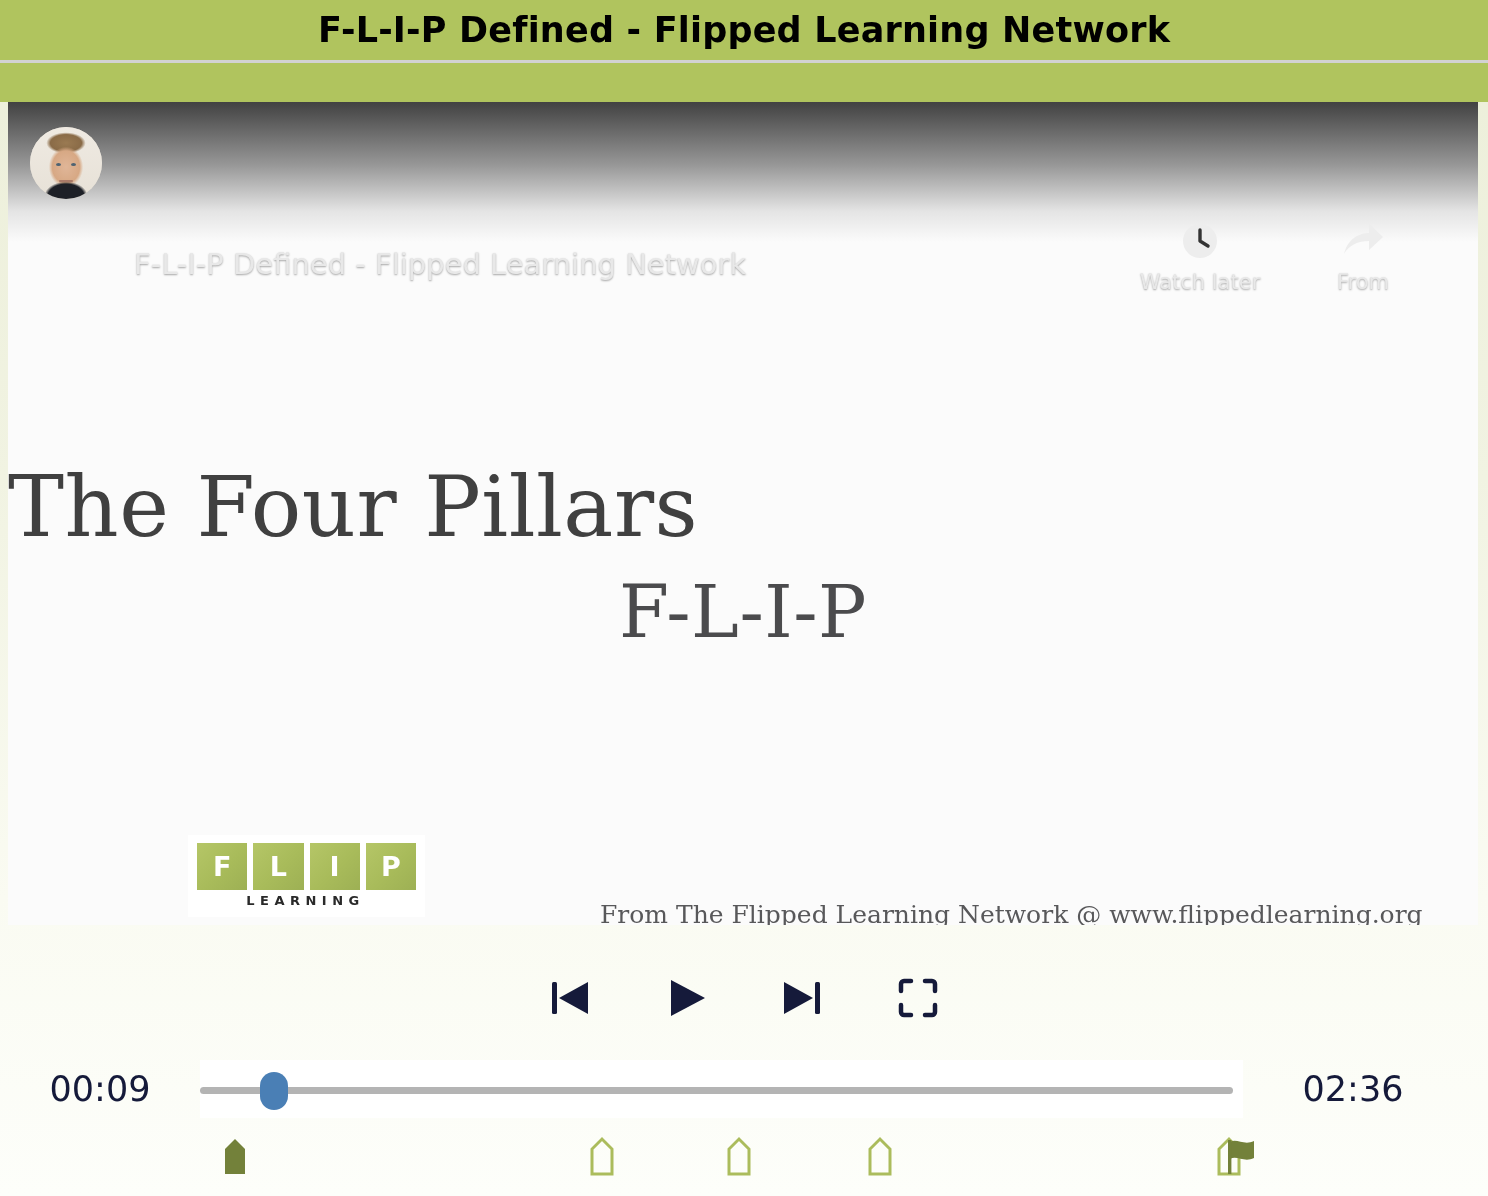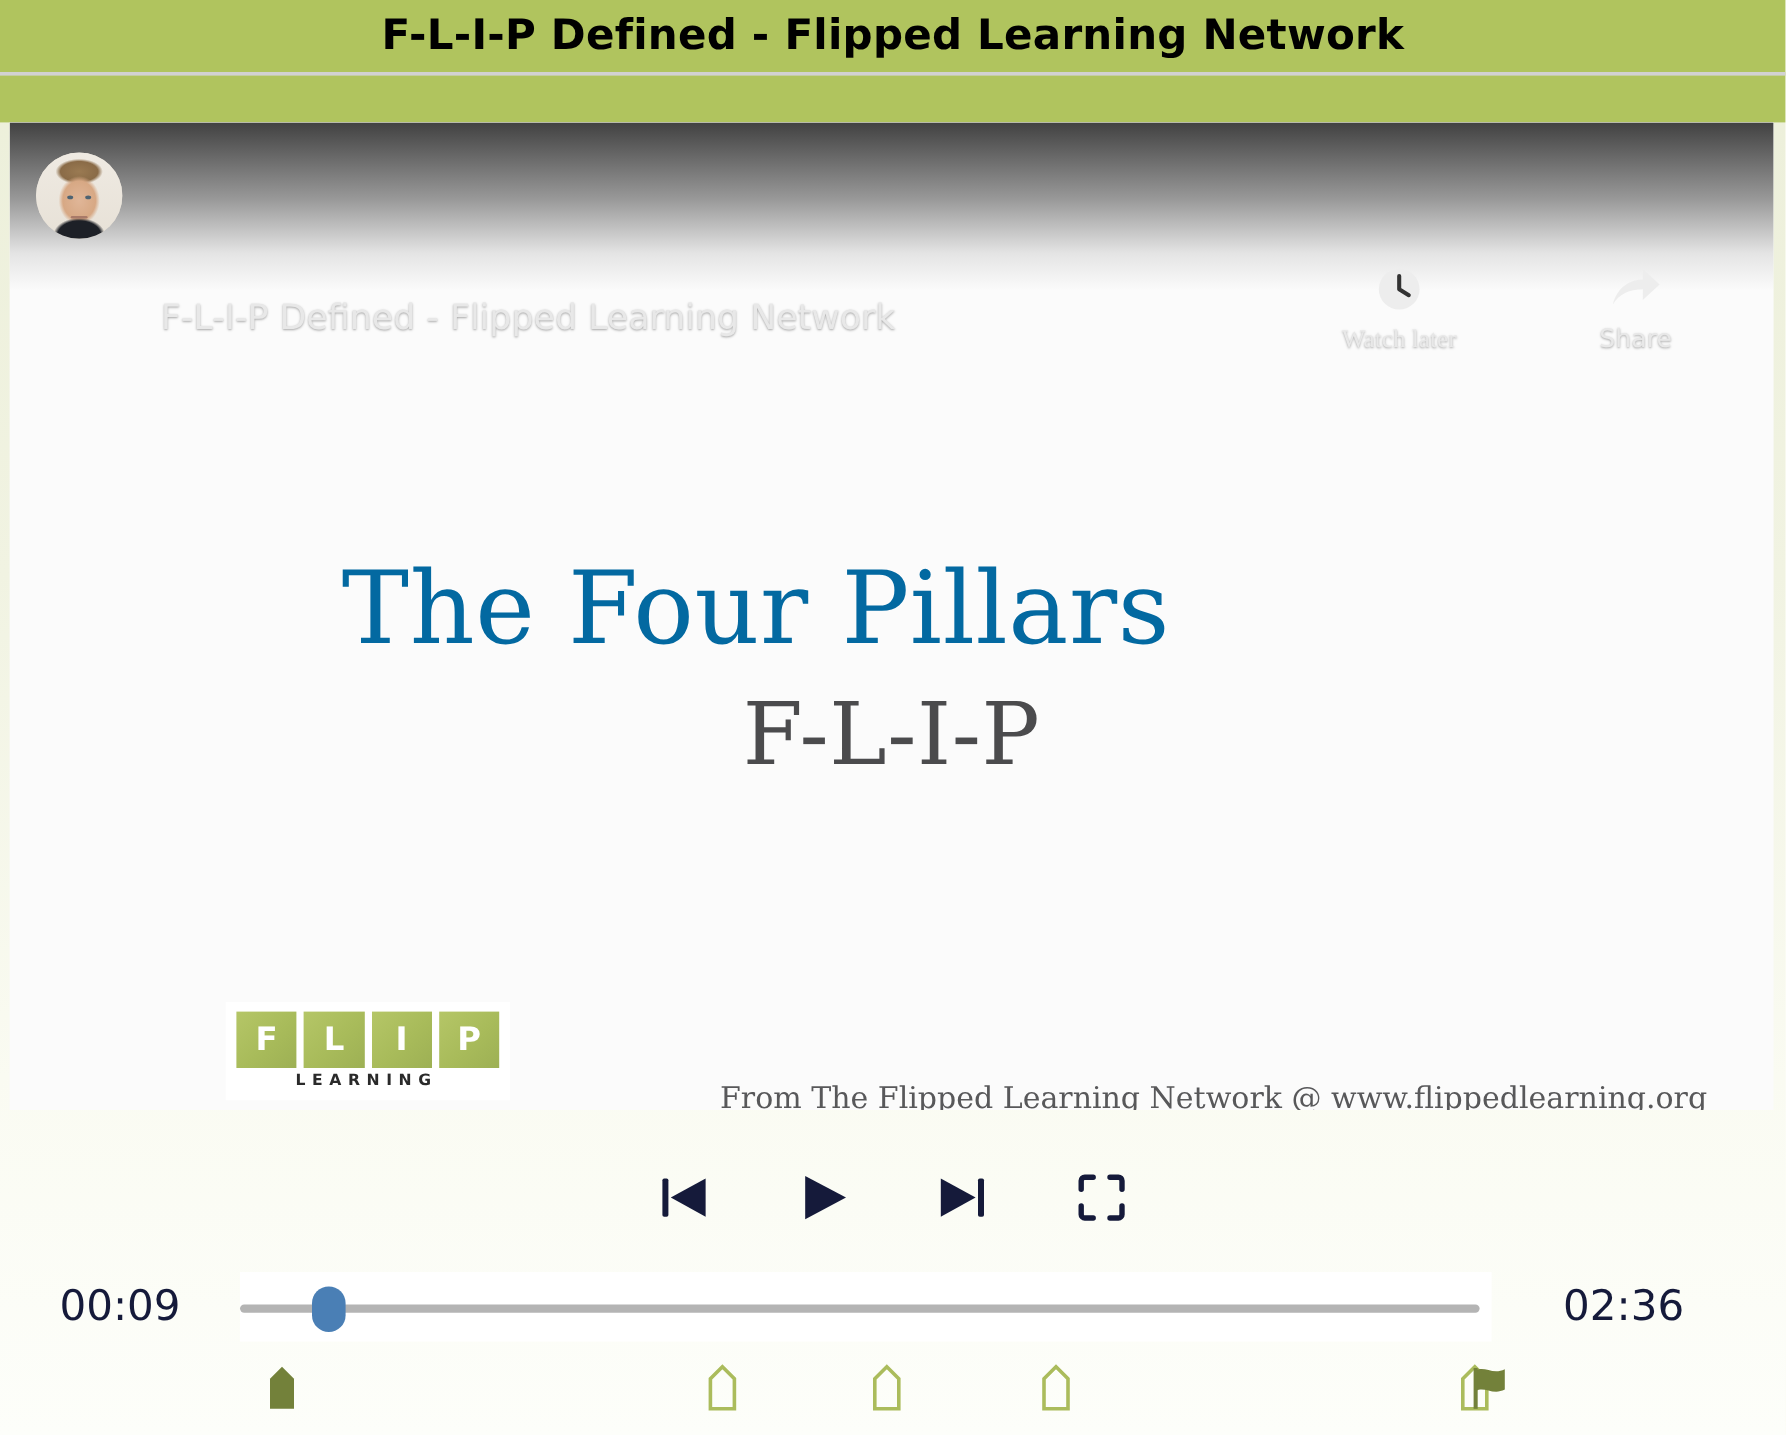--- a/index.html
+++ b/index.html
@@ -111,32 +111,32 @@
     position: absolute;
     top: 118px;
     z-index: 6;
     text-align: center;
     color: #e8e8e8;
     font-size: 21px;
     font-family: "DejaVu Sans", sans-serif;
     text-shadow: 0 1px 2px rgba(0,0,0,0.35);
   }
   .chrome-action .ic { display: block; height: 50px; }
-  .chrome-action.watch-later { left: 1078px; width: 160px; font-family: Liberation Serif, serif; }
+  .chrome-action.watch-later { left: 1112px; width: 160px; }
   .chrome-action.share       { left: 1290px; width: 130px; }
 
   
   .slide-title {
     position: absolute;
     left: 0; top: 352px;
     width: 1244px;
-    text-align: center;
+    text-align: left;
     font-family: "DejaVu Serif", serif;
     font-size: 84px;
-    color: #0369a1;
+    color: #404040;
     line-height: 106px;
     letter-spacing: 0.5px;
   }
   .slide-sub {
     position: absolute;
     left: 0; top: 468px;
     width: 1470px;
     text-align: center;
     font-family: "DejaVu Serif", serif;
     font-size: 72px;
@@ -307,21 +307,21 @@
       </span>
       <span>Watch later</span>
     </div>
 
     <div class="chrome-action share">
       <span class="ic">
         <svg width="46" height="42" viewBox="0 0 46 42">
           <path d="M4 34 C8 18, 20 13, 29 13 L29 4 L43 17 L29 30 L29 21 C18 21, 9 25, 4 34 Z" fill="#ededed"></path>
         </svg>
       </span>
-      <span>Share</span>
+      <span>From</span>
     </div>
   </div>
 
   <div class="transport">
 
     <div class="tbtn">
       <span>
         <svg width="52" height="52" viewBox="0 0 52 52">
           <rect x="8" y="10" width="5" height="32" rx="1.5" fill="#151a3a"></rect>
           <path d="M44 10 L15 26 L44 42 Z" fill="#151a3a"></path>

